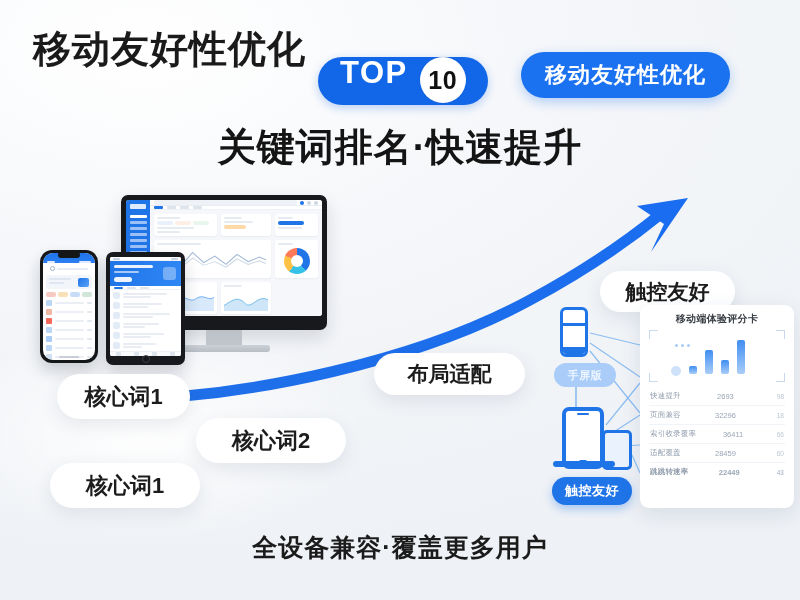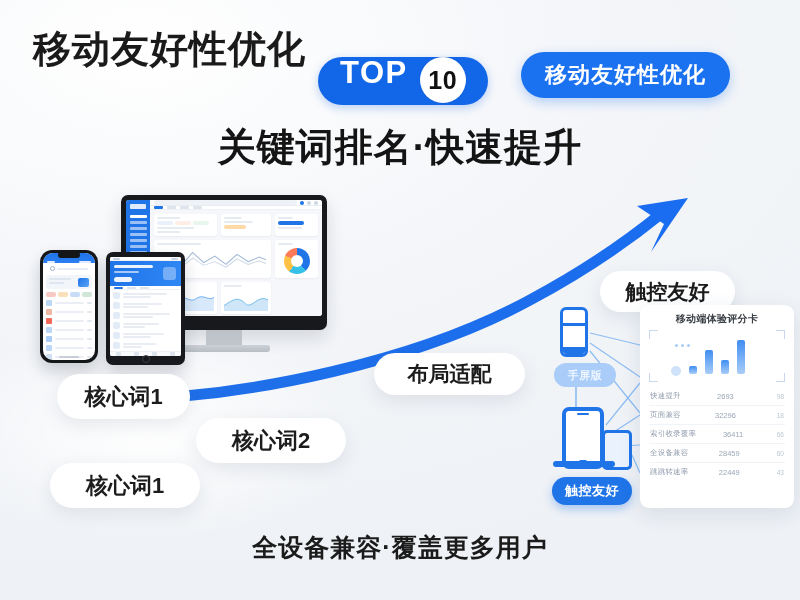--- a/index.html
+++ b/index.html
@@ -206,21 +206,21 @@
   .brk.tr{right:0;top:0;border-width:1.5px 1.5px 0 0;}
   .brk.bl{left:0;bottom:0;border-width:0 0 1.5px 1.5px;}
   .brk.br{right:0;bottom:0;border-width:0 1.5px 1.5px 0;}
   .sc-bars{position:absolute;left:0;right:0;bottom:8px;display:flex;align-items:flex-end;justify-content:center;gap:8px;height:40px;}
   .sbar{width:8px;border-radius:2px;background:linear-gradient(180deg,#3f8ef2,#a9cdf8);}
   .sdots{position:absolute;left:26px;top:14px;display:flex;gap:3px;}
   .sdots i{display:block;width:3px;height:3px;border-radius:50%;background:#a9cdf8;}
   .sbulb{position:absolute;left:22px;bottom:6px;width:10px;height:10px;border-radius:50%;background:#cfe2fa;}
   .sc-rows{display:flex;flex-direction:column;}
   .sc-row{display:flex;align-items:center;justify-content:space-between;padding:4px 1px;border-bottom:1px solid #f0f3f7;}
-  .sc-row:last-child{border-bottom:none;}
+  .sc-row:last-child{border-bottom:none;font-weight:bold;}
   .sc-lbl{font-size:7.5px;color:#8f9bab;letter-spacing:.2px;filter:blur(.35px);}
   .sc-val{font-size:7.5px;color:#9aa6b5;filter:blur(.35px);}
   .sc-sub{font-size:6.5px;color:#bcc6d3;width:14px;text-align:right;filter:blur(.35px);}
 </style>
 </head>
 <body>
 
 <div class="stage">
 
   <div class="hdr-title">移动友好性优化</div>
@@ -536,21 +536,21 @@
           <span class="sc-lbl">页面兼容</span>
           <span class="sc-val">32296</span>
           <span class="sc-sub">18</span>
         </div>
         <div class="sc-row">
           <span class="sc-lbl">索引收录覆率</span>
           <span class="sc-val">36411</span>
           <span class="sc-sub">66</span>
         </div>
         <div class="sc-row">
-          <span class="sc-lbl">全设备兼容</span>
+          <span class="sc-lbl">适配覆盖</span>
           <span class="sc-val">28459</span>
           <span class="sc-sub">60</span>
         </div>
         <div class="sc-row">
           <span class="sc-lbl">跳跳转速率</span>
           <span class="sc-val">22449</span>
           <span class="sc-sub">43</span>
         </div>
       </div>
     </div>

